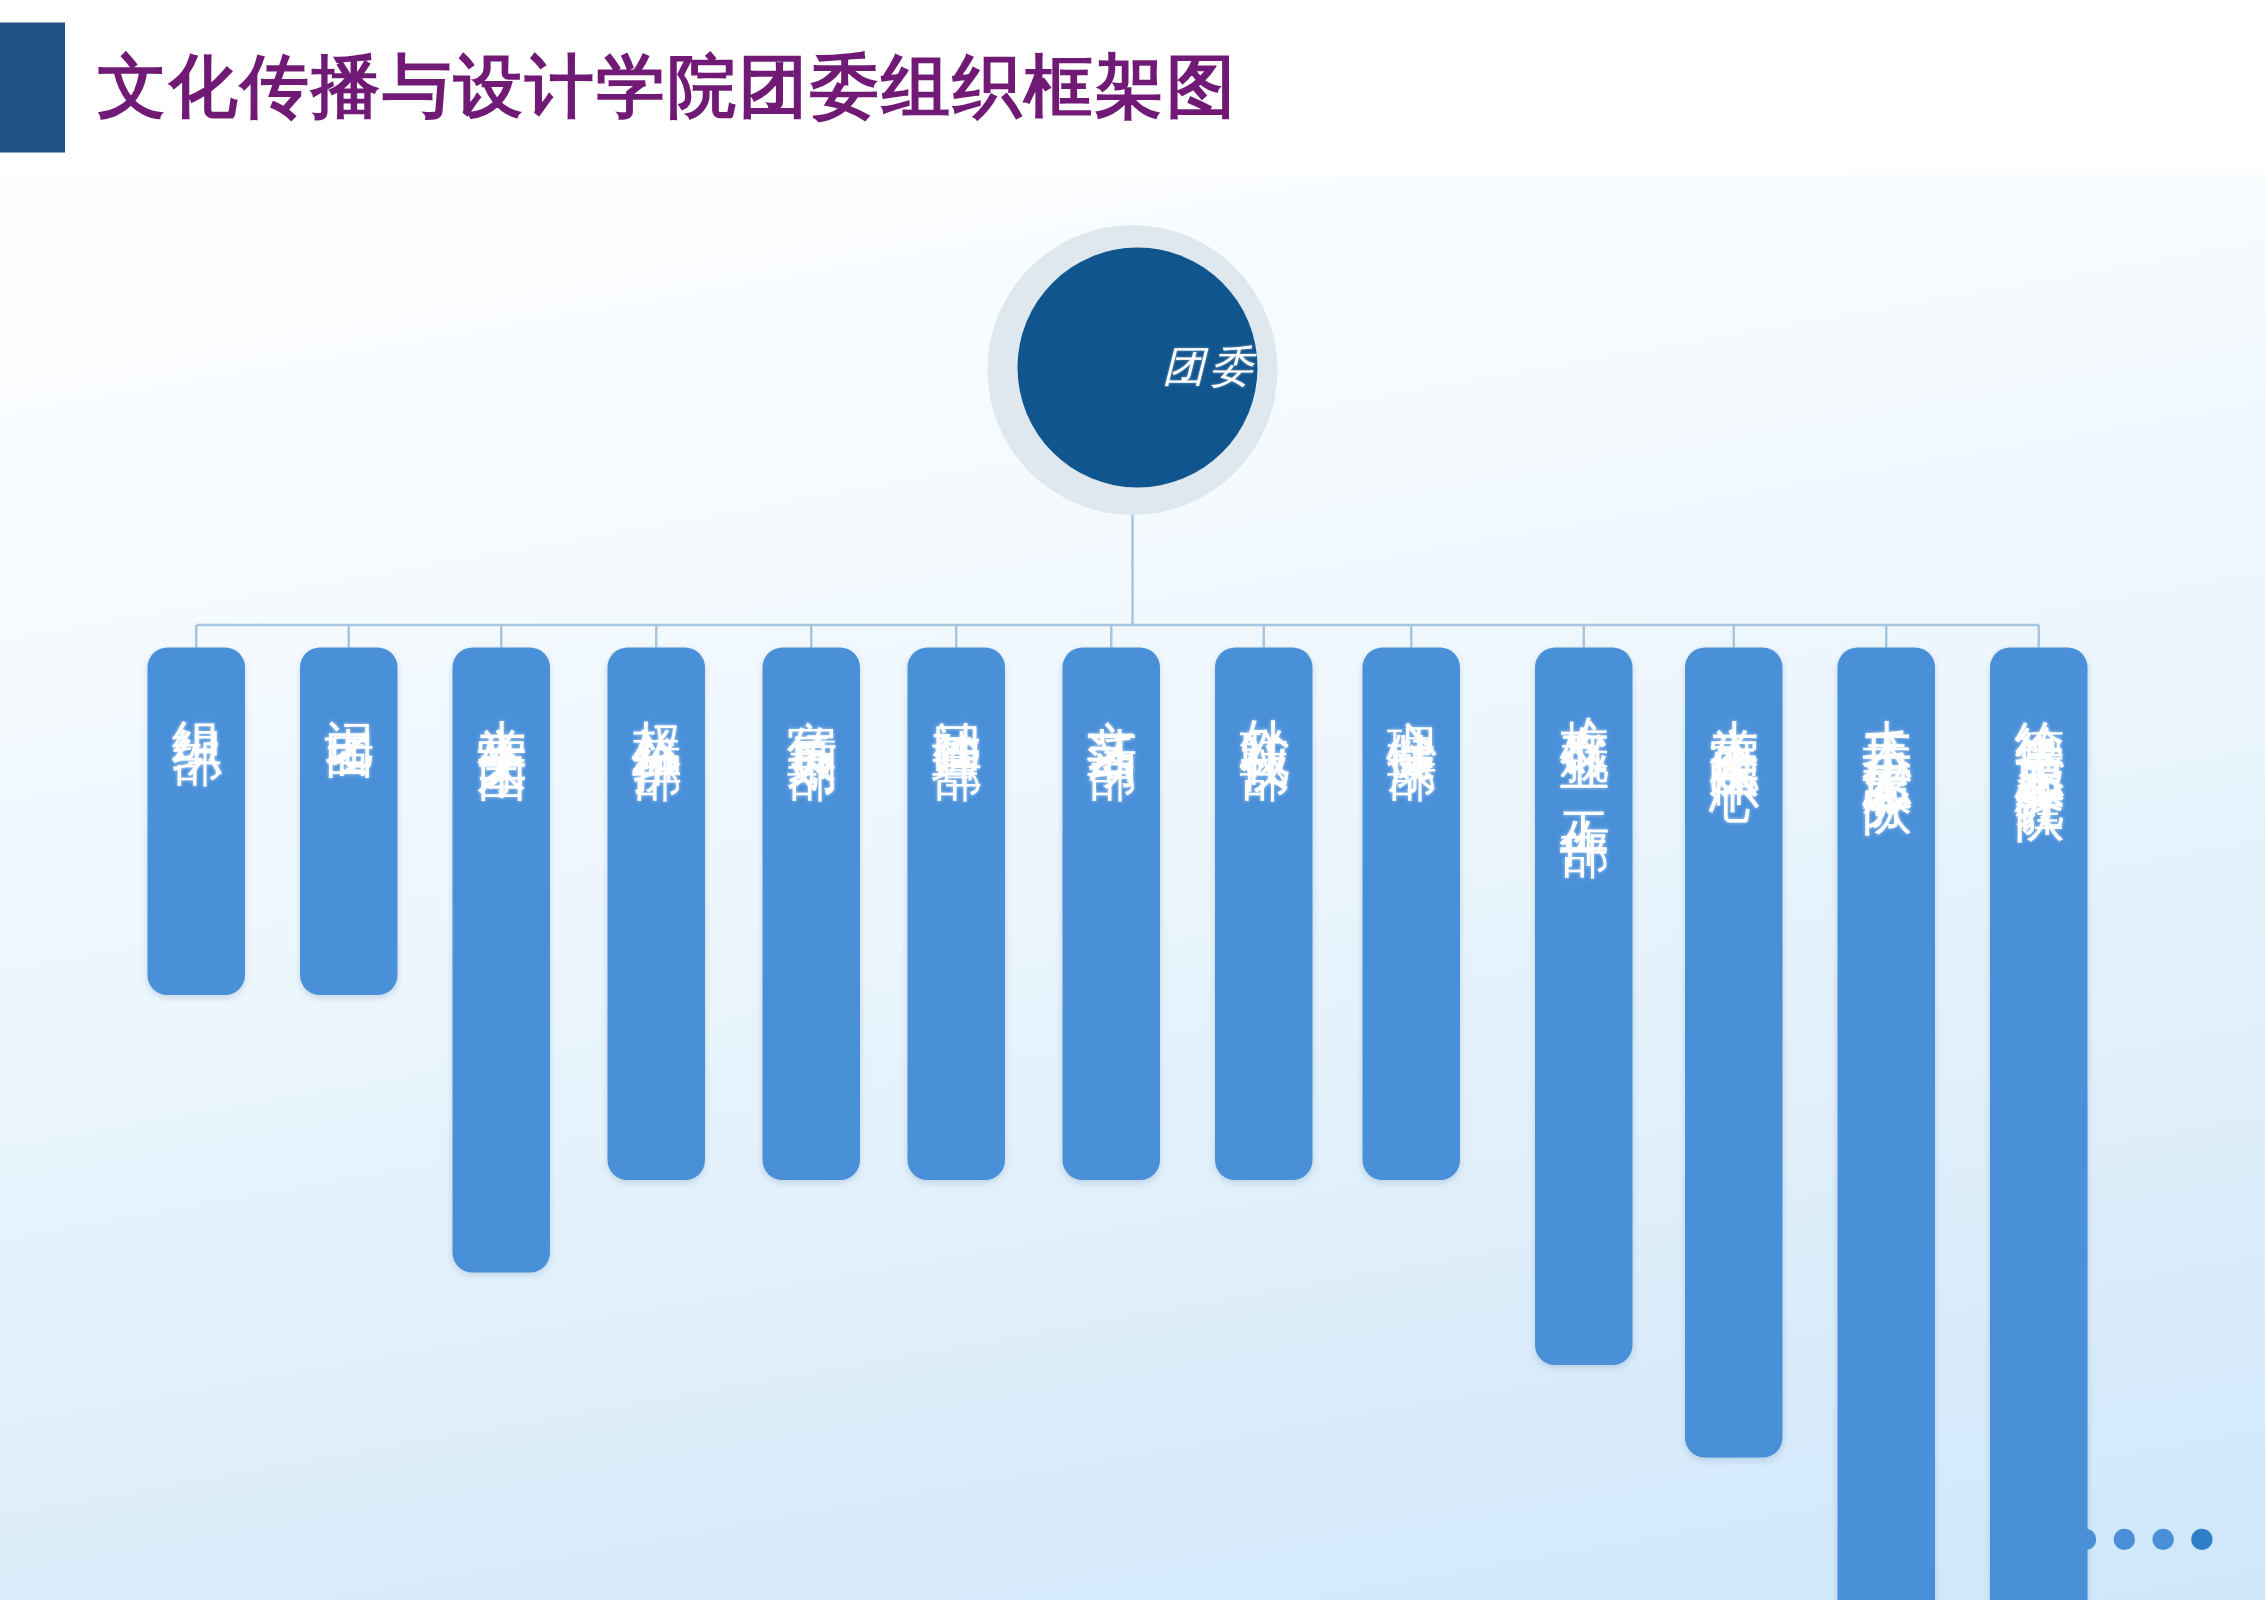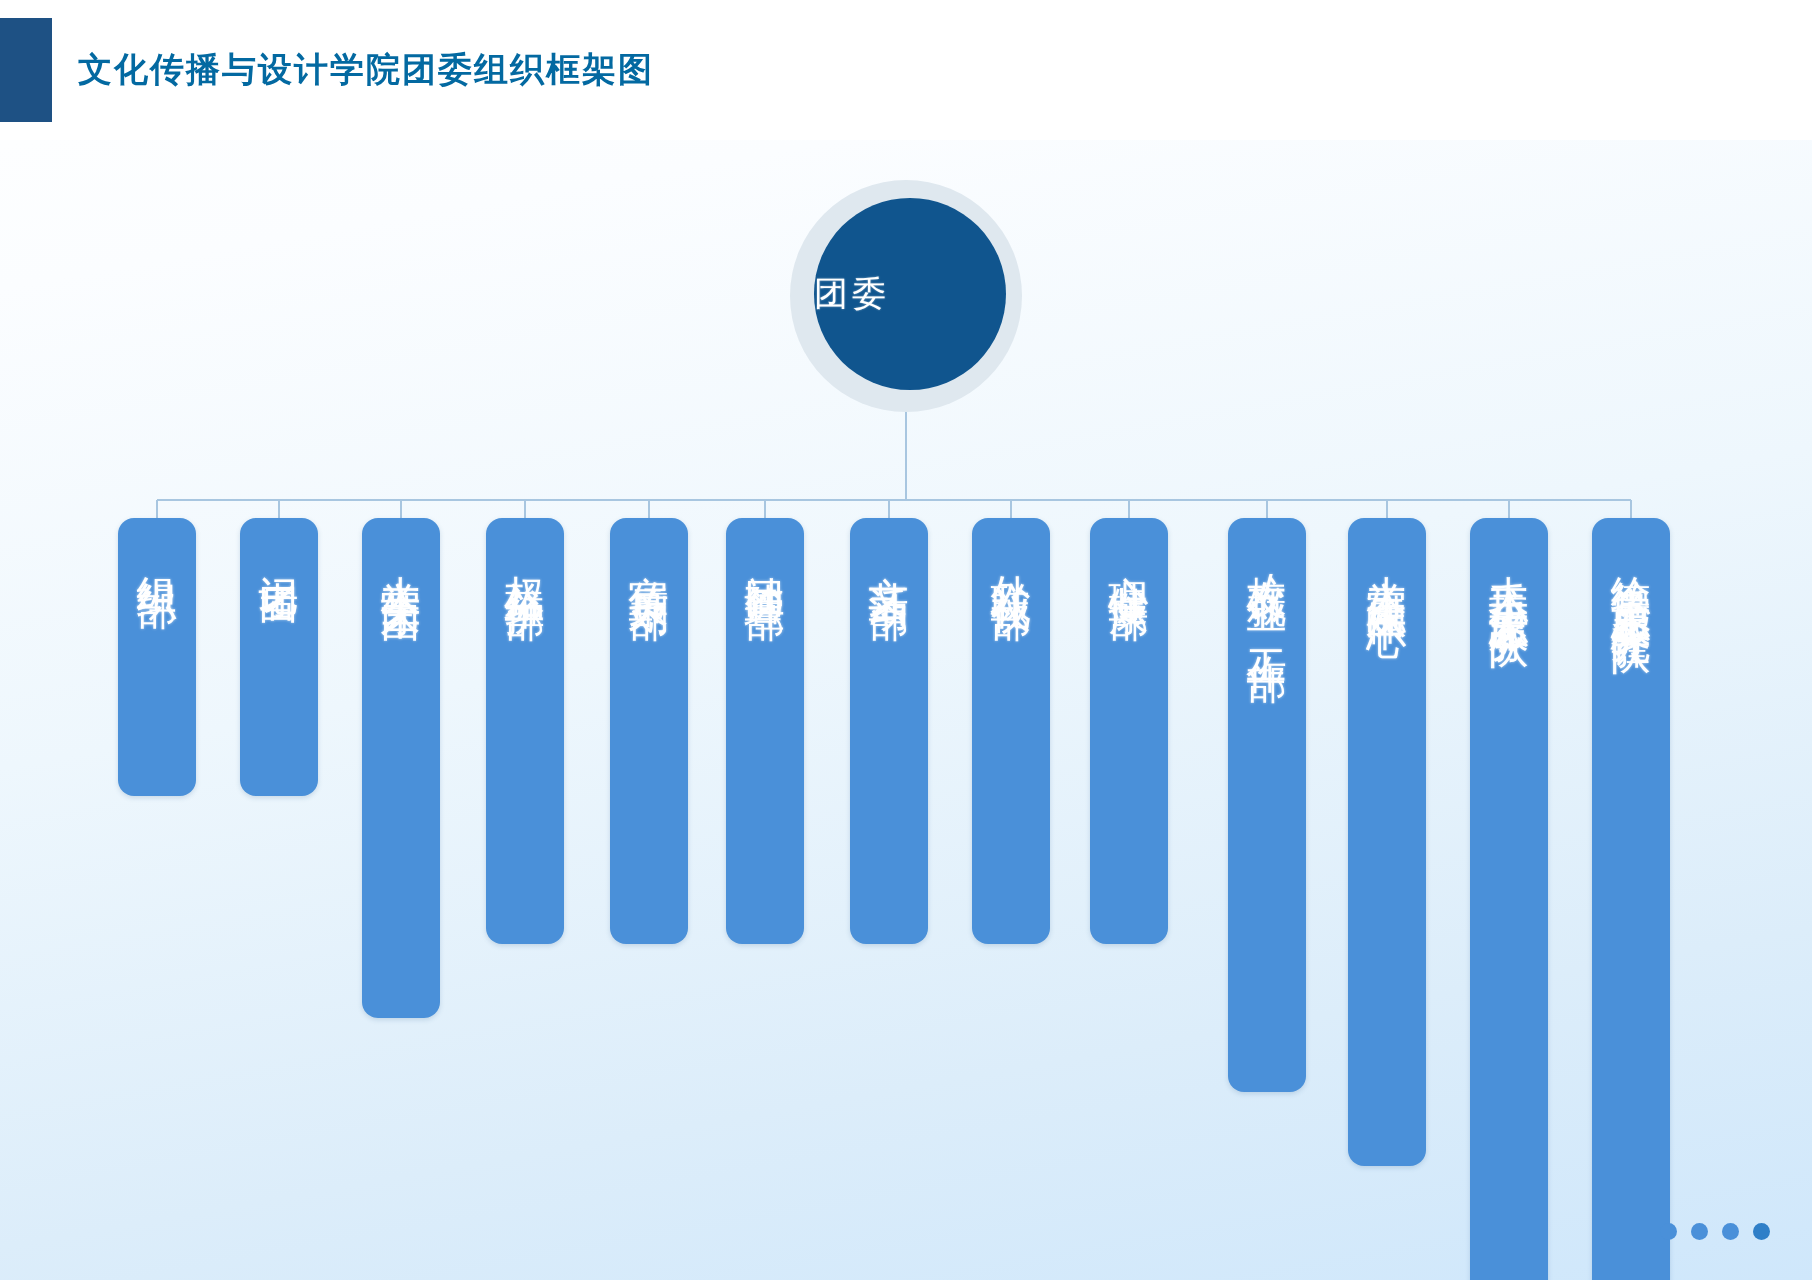--- a/index.html
+++ b/index.html
@@ -22,41 +22,41 @@
     position:absolute;left:0;top:0;width:100%;height:140px;
     background:#ffffff;
   }
   #title-accent{
     position:absolute;left:0;top:18px;
     width:52px;height:104px;
     background:#1e5184;
   }
   #page-title{
     position:absolute;left:78px;top:30px;
-    font-size:34px;font-weight:bold;letter-spacing:2px;
-    color:#0369a1;
+    font-size:55px;font-weight:bold;letter-spacing:2px;
+    color:#701a75;
     white-space:nowrap;
     line-height:78px;
   }
 
   
   #root-wrap{
     position:absolute;left:790px;top:180px;
     width:232px;height:232px;
   }
   #root-ring{
     position:absolute;left:0;top:0;width:232px;height:232px;
     border-radius:50%;
     background:#dfe8ef;
   }
   #root-circle{
     position:absolute;left:24px;top:18px;
     width:192px;height:192px;border-radius:50%;
     background:#10558e;
-    display:flex;align-items:center;justify-content:flex-start;
+    display:flex;align-items:center;justify-content:flex-end;font-style:italic;
   }
   #root-label{
     color:#ffffff;font-size:34px;letter-spacing:4px;
     text-shadow:0 0 2px rgba(255,255,255,.55);
   }
 
   
   #connectors{
     position:absolute;left:0;top:0;width:1812px;height:1280px;
     pointer-events:none;

